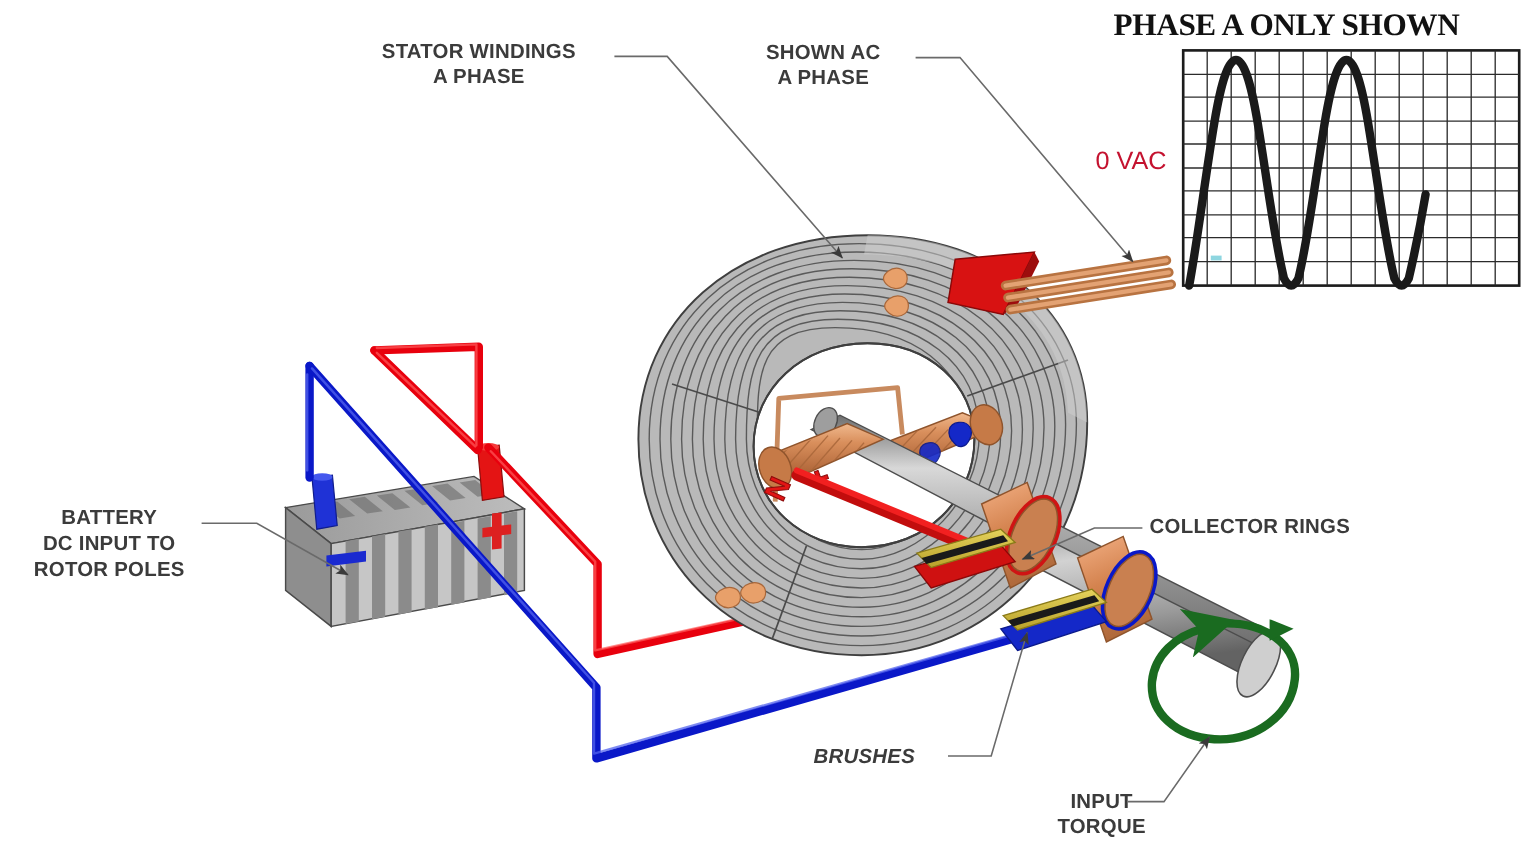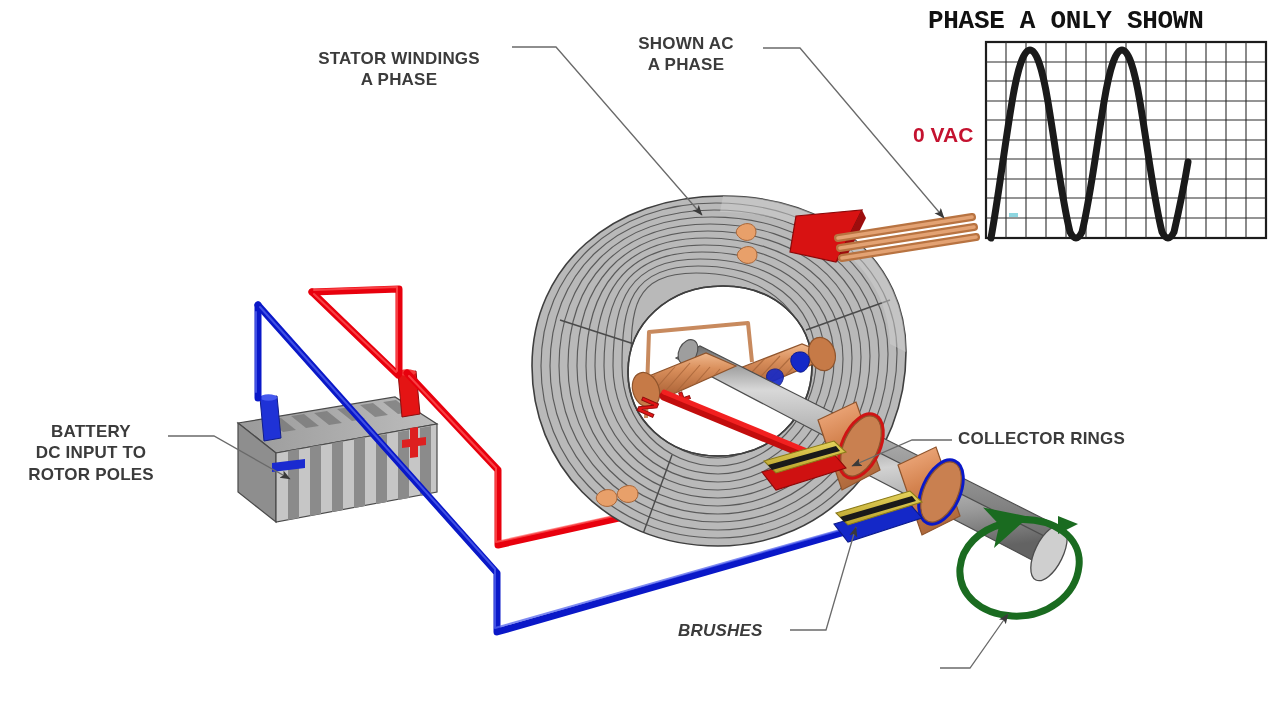--- a/index.html
+++ b/index.html
@@ -30,33 +30,33 @@
     line-height: 1.25;
     letter-spacing: 0.2px;
     white-space: pre;
     text-align: center;
   }
   .lbl.right { text-align: left; }
   #title-phase {
     position: absolute;
     left: 928px;
     top: 6px;
-    font-family: Liberation Mono, monospace;
+    font-family: Liberation Serif, serif;
     font-weight: bold;
     font-size: 26px;
     color: #111111;
     letter-spacing: -0.3px;
     white-space: pre;
   }
   #vac-label {
     position: absolute;
     left: 913px;
     top: 123px;
     font-family: "Liberation Sans", sans-serif;
-    font-weight: bold;
+    font-weight: normal;
     font-size: 21px;
     color: #c4122f;
     white-space: pre;
   }
 </style>
 </head>
 <body>
 
 <div id="stage">
 
@@ -400,28 +400,30 @@
       <path d="M 952,440 L 912,440 L 852,466" marker-end="url(#arrowHead)"></path>
       <path d="M 790,630 L 826,630 L 856,527" marker-end="url(#arrowHead)"></path>
       <path d="M 940,668 L 970,668 L 1008,614" marker-end="url(#arrowHead)"></path>
     </g>
   </svg>
 
   <div id="title-phase">PHASE A ONLY SHOWN</div>
 
   <div id="vac-label">0 VAC</div>
 
-  <div class="lbl" style="left:288px; top:48px; width:222px;">STATOR WINDINGS
+  <div class="lbl" style="left:288px; top:32px; width:222px;">STATOR WINDINGS
 A PHASE</div>
 
   <div class="lbl" style="left:611px; top:33px; width:150px;">SHOWN AC
 A PHASE</div>
 
   <div class="lbl right" style="left:16px; top:421px; width:150px; text-align:center;">BATTERY
 DC INPUT TO
 ROTOR POLES</div>
 
   <div class="lbl" style="left:958px; top:428px; width:190px; text-align:left;">COLLECTOR RINGS</div>
 
   <div class="lbl" style="left:678px; top:620px; width:110px; text-align:left;font-style:italic;">BRUSHES</div>
 
+  <div class="lbl" style="left:858px; top:657px; width:120px;">INPUT
+TORQUE</div>
 
 </div>
 
 </body></html>

